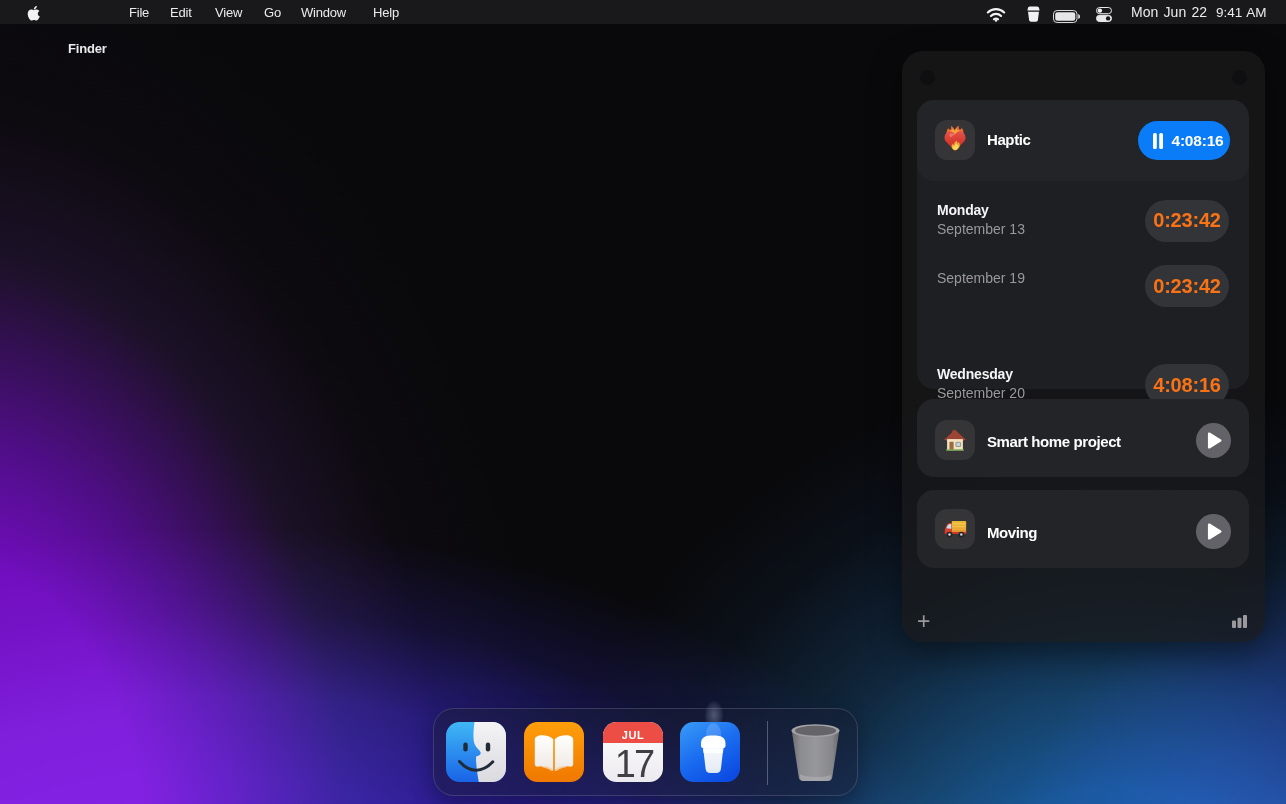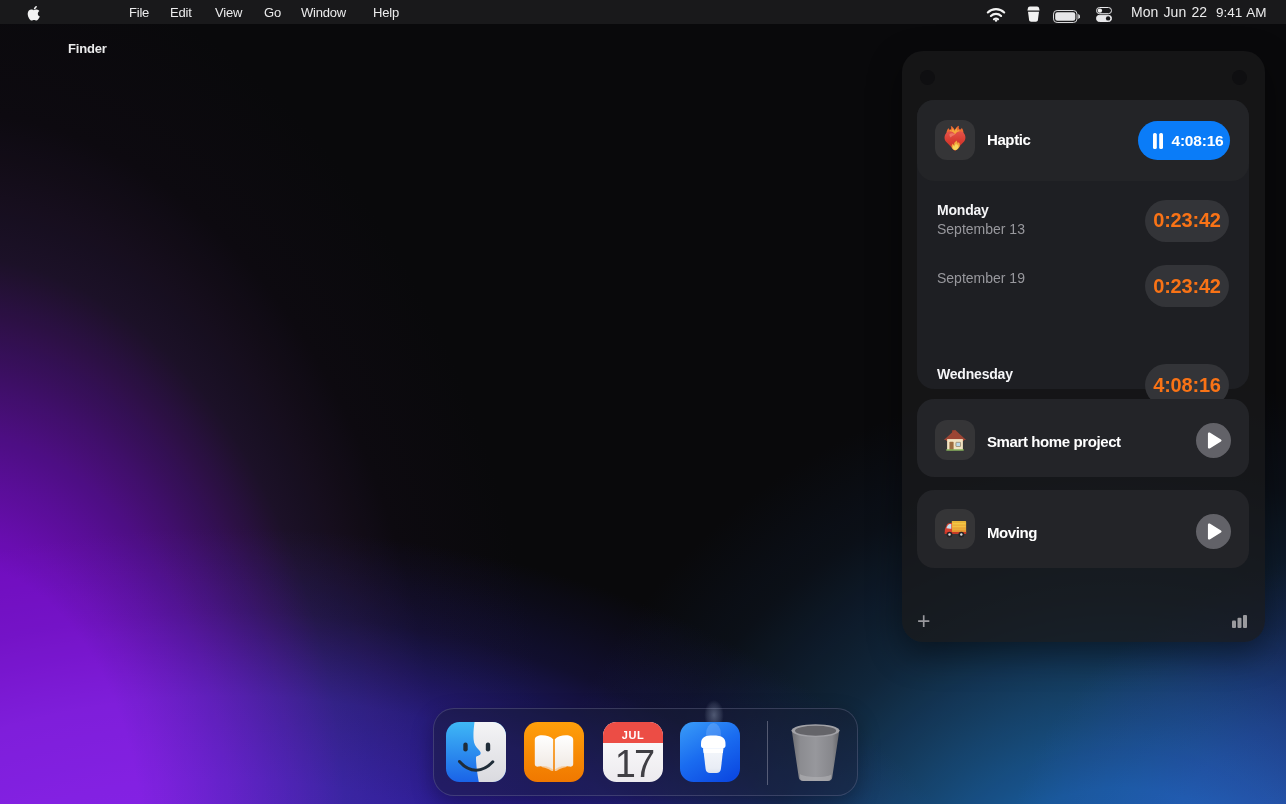--- a/index.html
+++ b/index.html
@@ -166,20 +166,21 @@
       <div class="dayname">Monday</div>
       <div class="daydate">September 13</div>
       <div class="graypill">0:23:42</div>
     </div>
     <div class="dayrow" style="top:167px;">
       <div class="daydate">September 19</div>
       <div class="graypill">0:23:42</div>
     </div>
     <div class="dayrow" style="top:232px;margin-top:34px;">
       <div class="dayname">Wednesday</div>
+      <div class="daydate">September 20</div>
       <div class="graypill">4:08:16</div>
     </div>
   </div>
 
   <div class="card" id="card2">
     <div class="appicon" style="left:18px; top:21px;">
       <svg width="26" height="26" viewBox="0 0 28 28">
         <rect x="11" y="3.5" width="2.4" height="5" fill="#a63d2a"></rect>
         <path d="M14 3 L26 14 L23.5 14 L23.5 15 L4.5 15 L4.5 14 L2 14 Z" fill="#9c4534"></path>
         <rect x="5.5" y="13" width="17" height="12" fill="#f2e3c2"></rect>

